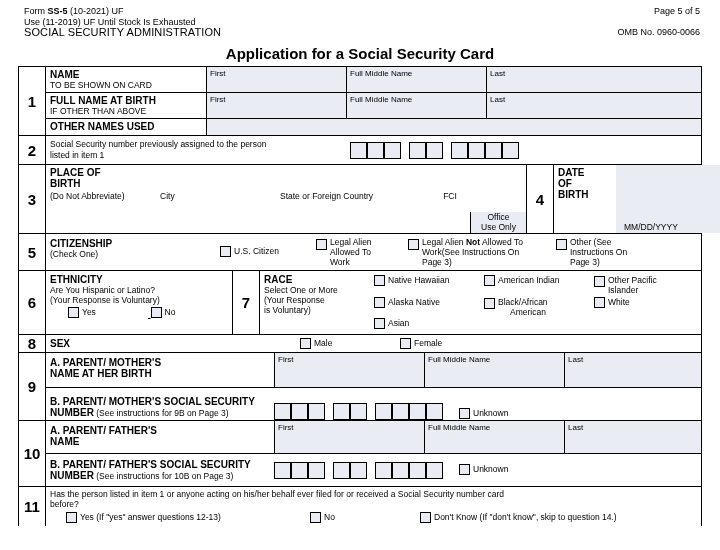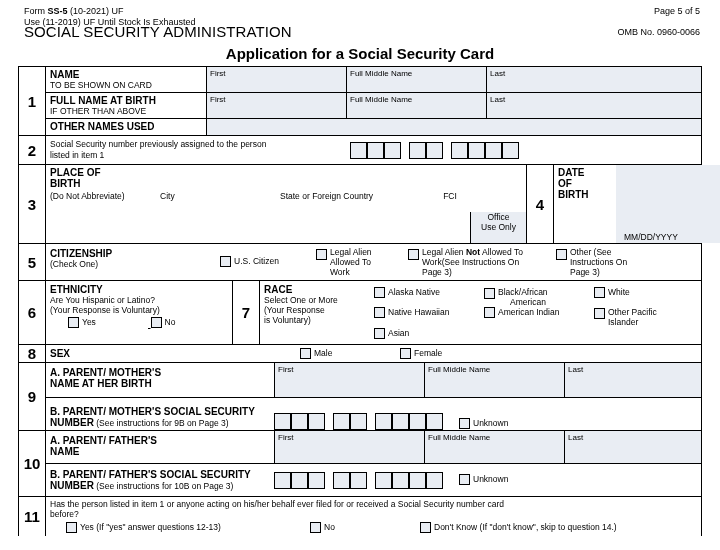--- a/index.html
+++ b/index.html
@@ -11,21 +11,21 @@
     color:#000;
     overflow:hidden;
   }
   .page{position:relative;width:720px;height:550px;box-sizing:border-box;padding:6px 8px 0 8px;}
 
   
   .hdr{position:relative;height:38px;}
   .hdr-left{position:absolute;left:16px;top:0;line-height:10.5px;}
   .hdr-right{position:absolute;right:12px;top:0;text-align:right;line-height:10.5px;}
   .hdr-left div,.hdr-right div{white-space:nowrap;}
-  .ssa{font-size:15px;letter-spacing:.1px;}
+  .ssa{font-size:11px;letter-spacing:.1px;}
   b{font-weight:bold;}
   .title{text-align:center;font-size:15px;font-weight:bold;margin:1px 0 4px 0;}
 
   
   .form{position:relative;margin:0 10px 0 10px;border:1px solid #000;border-bottom:none;}
   .row{display:flex;border-bottom:1px solid #000;}
   .numcell{
     width:26px;min-width:26px;border-right:1px solid #000;
     display:flex;align-items:center;justify-content:center;
     font-size:15px;font-weight:bold;
@@ -142,21 +142,21 @@
           <div class="lbl">PLACE OF</div>
           <div class="lbl">BIRTH</div>
         </div>
         <div style="display:flex;align-items:flex-end;">
           <div class="sm" style="width:110px;padding-left:4px;">(Do Not Abbreviate)</div>
           <div class="sm" style="width:120px;">City</div>
           <div class="sm" style="width:150px;text-align:left;">State or Foreign Country</div>
           <div class="sm" style="width:40px;text-align:center;">FCI</div>
         </div>
       </div>
-      <div class="cell bl shade" style="width:56px;min-width:56px;display:flex;flex-direction:column;justify-content:flex-end;align-items:center;padding-bottom:11px;margin-top:47px;">
+      <div class="cell bl shade" style="width:56px;min-width:56px;display:flex;flex-direction:column;justify-content:flex-end;align-items:center;padding-bottom:1px;margin-top:47px;">
         <div class="sm">Office</div>
         <div class="sm">Use Only</div>
       </div>
       <div class="numcell bl">4</div>
       <div class="cell" style="width:62px;min-width:62px;padding:2px 4px;">
         <div class="lbl">DATE</div>
         <div class="lbl">OF</div>
         <div class="lbl">BIRTH</div>
       </div>
       <div class="cell shade" style="width:118px;min-width:118px;position:relative;">
@@ -213,29 +213,29 @@
         </div>
       </div>
       <div class="numcell bl">7</div>
       <div class="cell" style="width:112px;min-width:112px;padding:3px 4px;">
         <div class="lbl">RACE</div>
         <div class="sm">Select One or More</div>
         <div class="sm">(Your Response</div>
         <div class="sm">is Voluntary)</div>
       </div>
       <div class="cell grow" style="padding:4px 2px;">
+        <div style="display:flex;">
+          <div style="width:110px;"><span class="cb"></span><span class="optlbl">Native Hawaiian</span></div>
+          <div style="width:110px;"><span class="cb"></span><span class="optlbl">American Indian</span></div>
+          <div style="width:96px;"><span class="cb" style="float:left;margin-top:1px;"></span><span class="optlbl"><span>Other Pacific</span><br><span>Islander</span></span></div>
+        </div>
         <div style="display:flex;margin-top:2px;">
           <div style="width:110px;"><span class="cb"></span><span class="optlbl">Alaska Native</span></div>
           <div style="width:110px;"><span class="cb" style="float:left;margin-top:1px;"></span><span class="optlbl"><span>Black/African</span><br><span style="padding-left:12px;">American</span></span></div>
           <div style="width:96px;"><span class="cb"></span><span class="optlbl">White</span></div>
-        </div>
-        <div style="display:flex;">
-          <div style="width:110px;"><span class="cb"></span><span class="optlbl">Native Hawaiian</span></div>
-          <div style="width:110px;"><span class="cb"></span><span class="optlbl">American Indian</span></div>
-          <div style="width:96px;"><span class="cb" style="float:left;margin-top:1px;"></span><span class="optlbl"><span>Other Pacific</span><br><span>Islander</span></span></div>
         </div>
         <div style="display:flex;margin-top:1px;">
           <div style="width:110px;"><span class="cb"></span><span class="optlbl">Asian</span></div>
         </div>
       </div>
     </div>
 
     <div class="row">
       <div class="numcell">8</div>
       <div class="cell grow" style="display:flex;align-items:center;padding:3px 4px;height:17px;">

